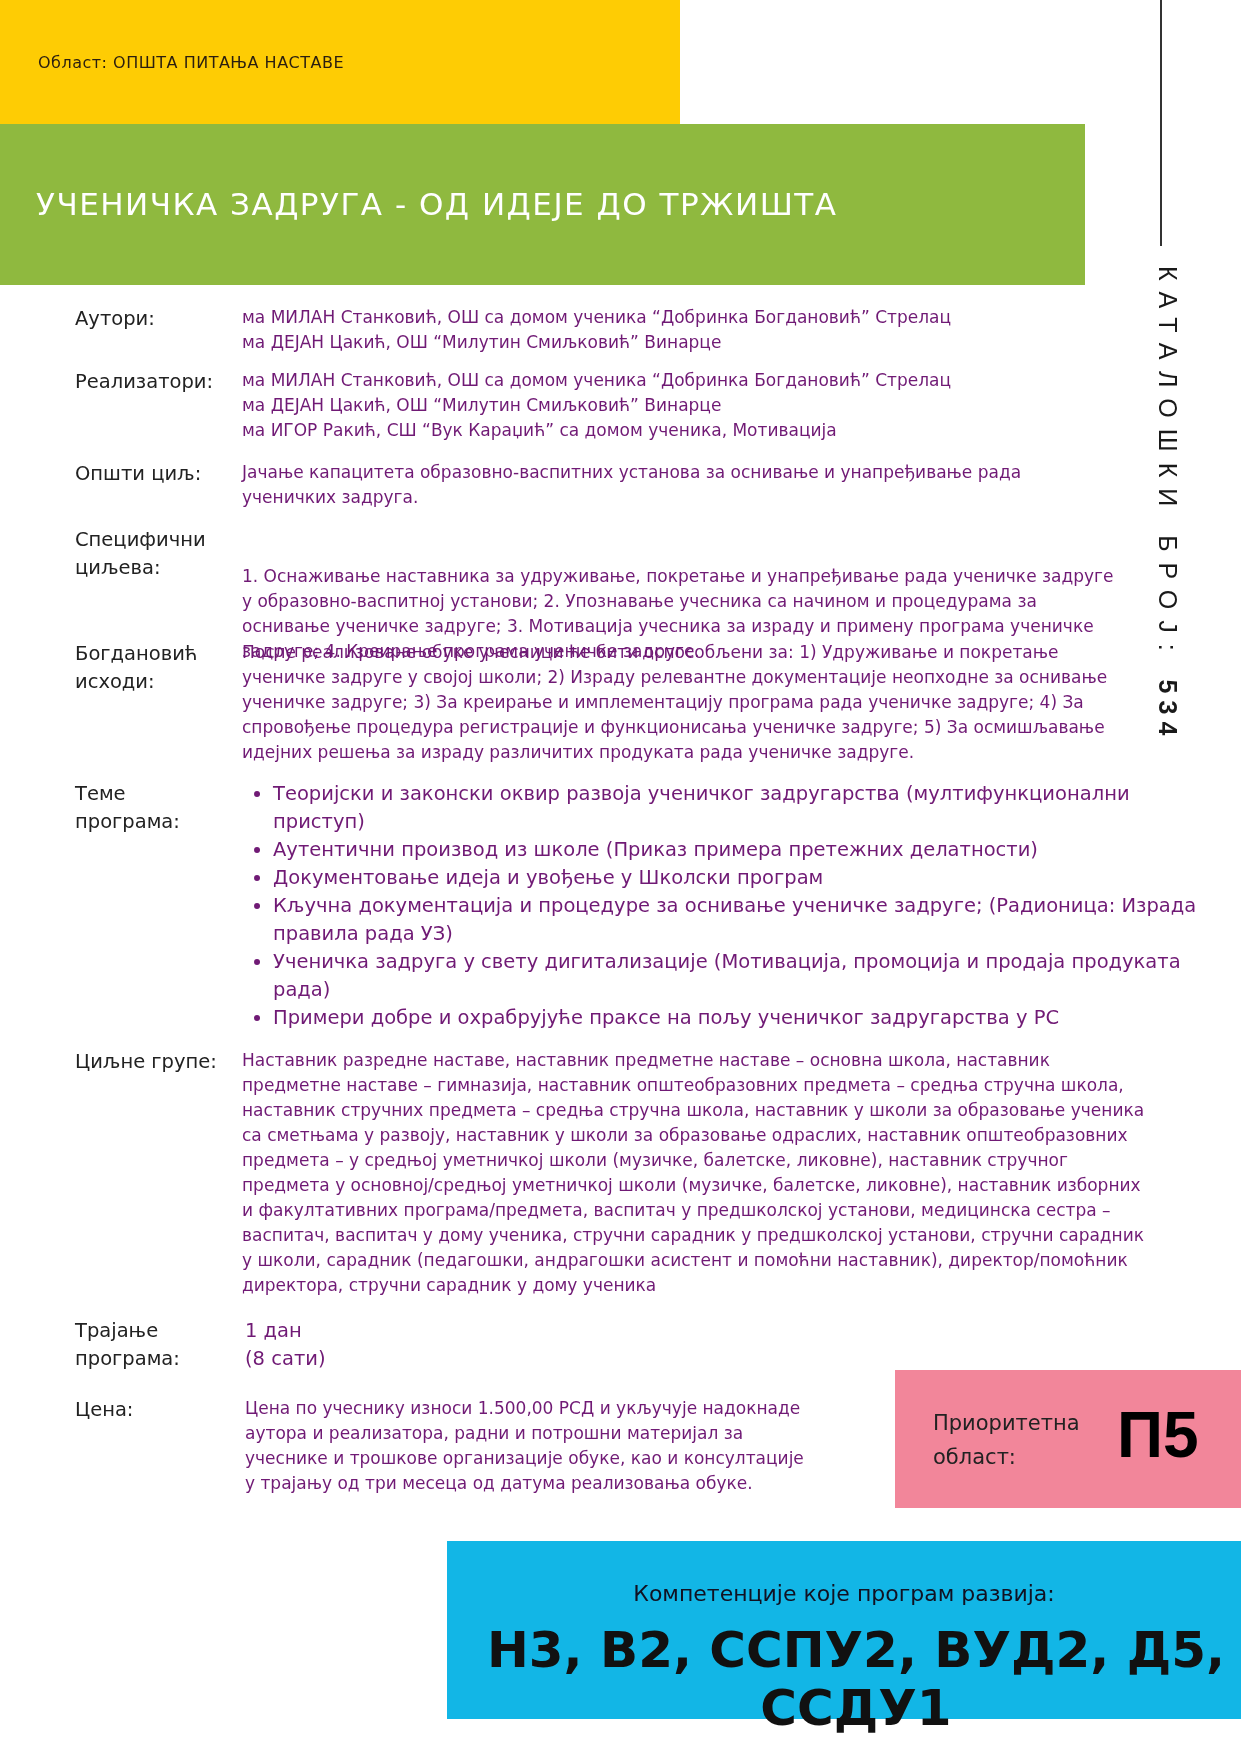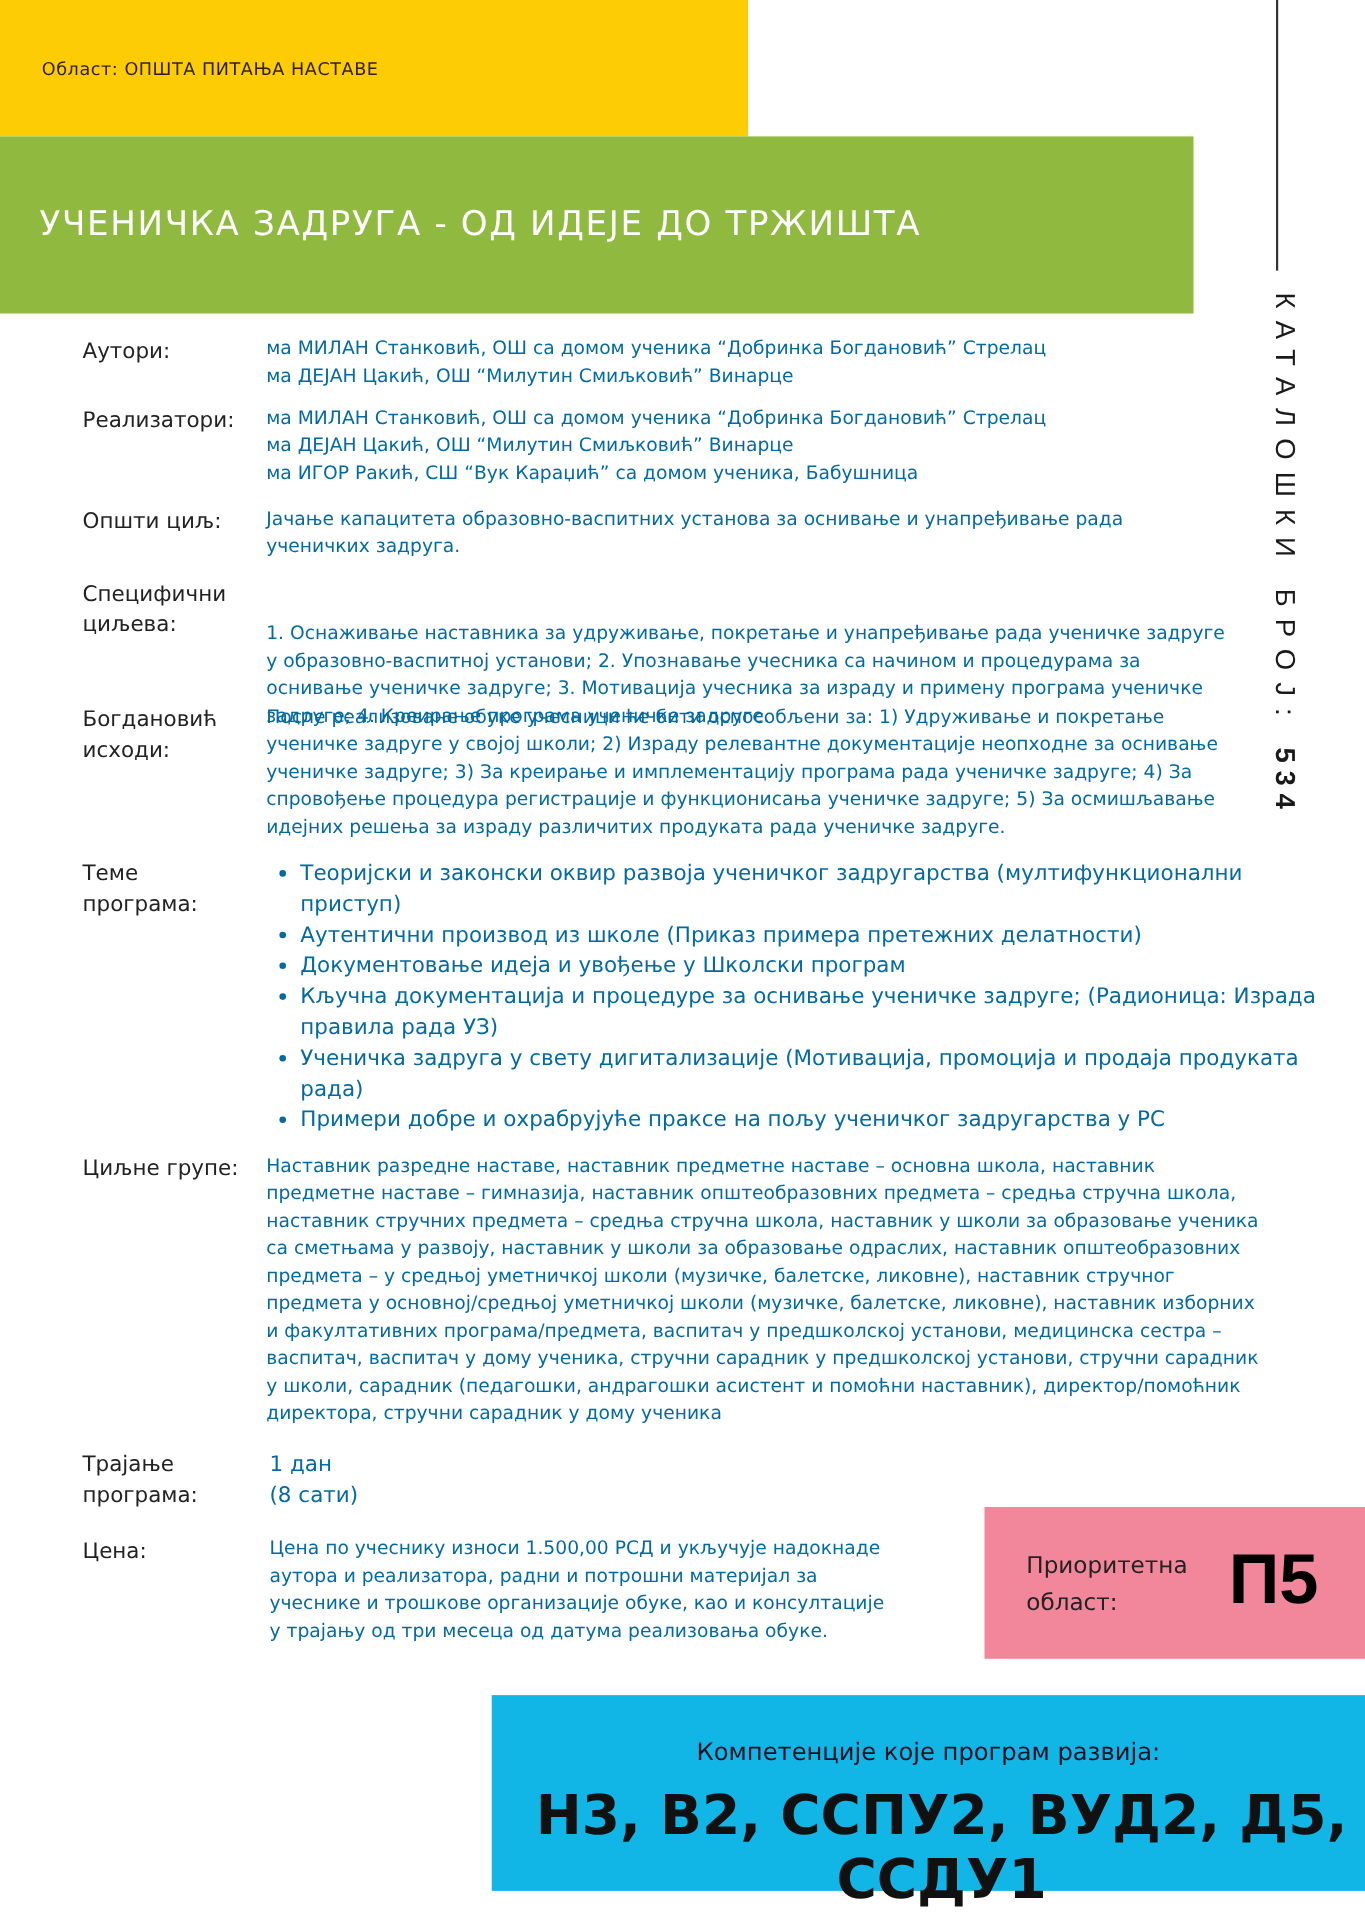--- a/index.html
+++ b/index.html
@@ -27,21 +27,21 @@
       position: absolute; left: 1160px; top: 0; width: 2px; height: 246px; background: #333;
     }
     .catalog {
       position: absolute; left: 1142px; top: 266px; width: 40px;
       writing-mode: vertical-rl; font-family: "Liberation Sans", sans-serif;
       font-size: 25px; letter-spacing: 11px; color: #1a1a1a; white-space: nowrap;
     }
     .catalog .num { font-weight: bold; letter-spacing: 7px; }
     .row { position: absolute; left: 75px; width: 1080px; font-size: 17px; line-height: 25px; }
     .row .lbl { position: absolute; left: 0; top: 0; width: 150px; font-size: 19.5px; line-height: 28px; color: #222; }
-    .row .val { position: absolute; left: 167px; top: 0; width: 930px; color: #0369a1; }
+    .row .val { position: absolute; left: 167px; top: 0; width: 930px; color: #701a75; }
     .val p { margin: 0; }
     ul.topics { margin: 0; padding: 0 0 0 26px; font-size: 19.5px; line-height: 28px; }
     ul.topics li { margin: 0; }
     .priority {
       position: absolute; left: 895px; top: 1370px; width: 346px; height: 138px;
       background: #f2869a;
     }
     .priority .plbl {
       position: absolute; left: 38px; top: 36px; font-size: 21px; line-height: 34px; color: #222;
     }
@@ -85,21 +85,21 @@
     <p>ма МИЛАН Станковић, ОШ са домом ученика “Добринка Богдановић” Стрелац</p>
     <p>ма ДЕЈАН Цакић, ОШ “Милутин Смиљковић” Винарце</p>
   </div>
 </div>
 
 <div class="row" style="top:368px;">
   <div class="lbl">Реализатори:</div>
   <div class="val">
     <p>ма МИЛАН Станковић, ОШ са домом ученика “Добринка Богдановић” Стрелац</p>
     <p>ма ДЕЈАН Цакић, ОШ “Милутин Смиљковић” Винарце</p>
-    <p>ма ИГОР Ракић, СШ “Вук Караџић” са домом ученика, Бабушница</p>
+    <p>ма ИГОР Ракић, СШ “Вук Караџић” са домом ученика, Мотивација</p>
   </div>
 </div>
 
 <div class="row" style="top:460px;">
   <div class="lbl">Општи циљ:</div>
   <div class="val" style="width:800px;">Јачање капацитета образовно-васпитних установа за оснивање и унапређивање рада ученичких задруга.</div>
 </div>
 
 <div class="row" style="top:526px;">
   <div class="lbl">Специфични циљева:</div>

